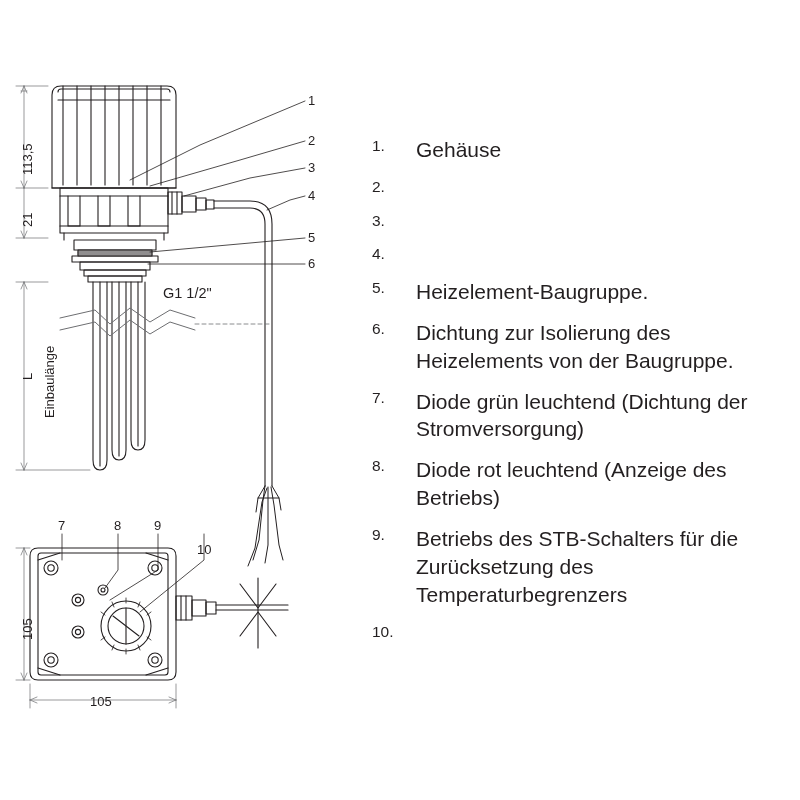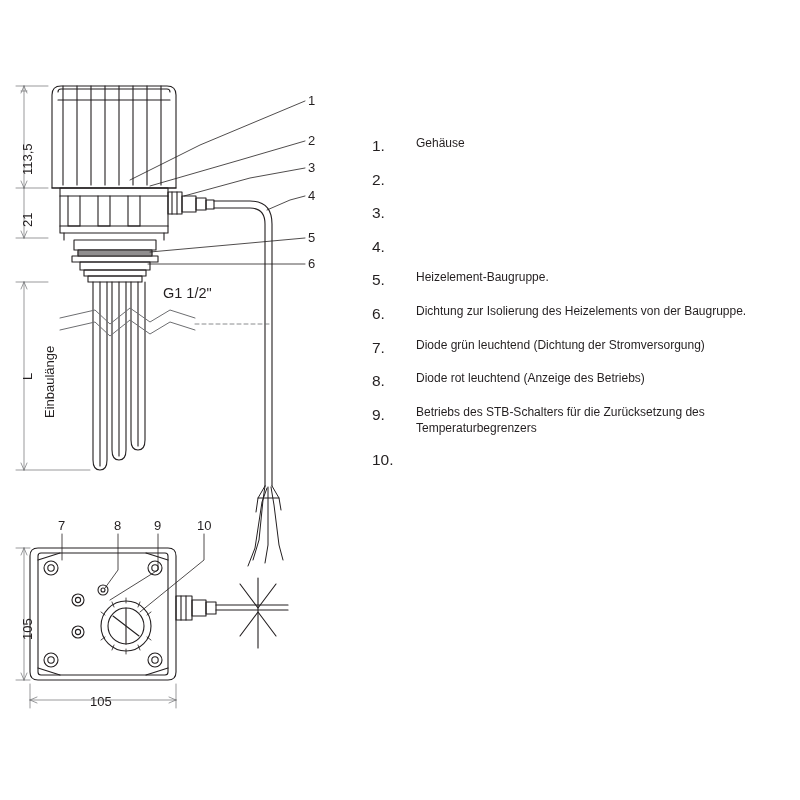--- a/index.html
+++ b/index.html
@@ -40,21 +40,21 @@
     line-height: 1.33;
   }
   .legend-num {
     width: 44px;
     flex: 0 0 44px;
     font-size: 15.5px;
     color: #231f20;
   }
   .legend-text {
     flex: 1 1 auto;
-    font-size: 12px;
+    font-size: 21px;
     color: #231f20;
   }
   .dim-label {
     position: absolute;
     font-size: 13px;
     color: #231f20;
     white-space: nowrap;
   }
   .rot {
     transform: rotate(-90deg);
@@ -279,21 +279,21 @@
   <div class="callout-label" style="left:308px; top:93px;">1</div>
   <div class="callout-label" style="left:308px; top:133px;">2</div>
   <div class="callout-label" style="left:308px; top:160px;">3</div>
   <div class="callout-label" style="left:308px; top:188px;">4</div>
   <div class="callout-label" style="left:308px; top:230px;">5</div>
   <div class="callout-label" style="left:308px; top:256px;">6</div>
 
   <div class="callout-label" style="left:58px; top:518px;">7</div>
   <div class="callout-label" style="left:114px; top:518px;">8</div>
   <div class="callout-label" style="left:154px; top:518px;">9</div>
-  <div class="callout-label" style="left:197px; top:518px;">10</div>
+  <div class="callout-label" style="left:197px; top:542px;">10</div>
 
   <div class="legend">
     <div class="legend-row">
       <span class="legend-num">1.</span>
       <span class="legend-text">Gehäuse</span>
     </div>
     <div class="legend-row">
       <span class="legend-num">2.</span>
     </div>
     <div class="legend-row">

